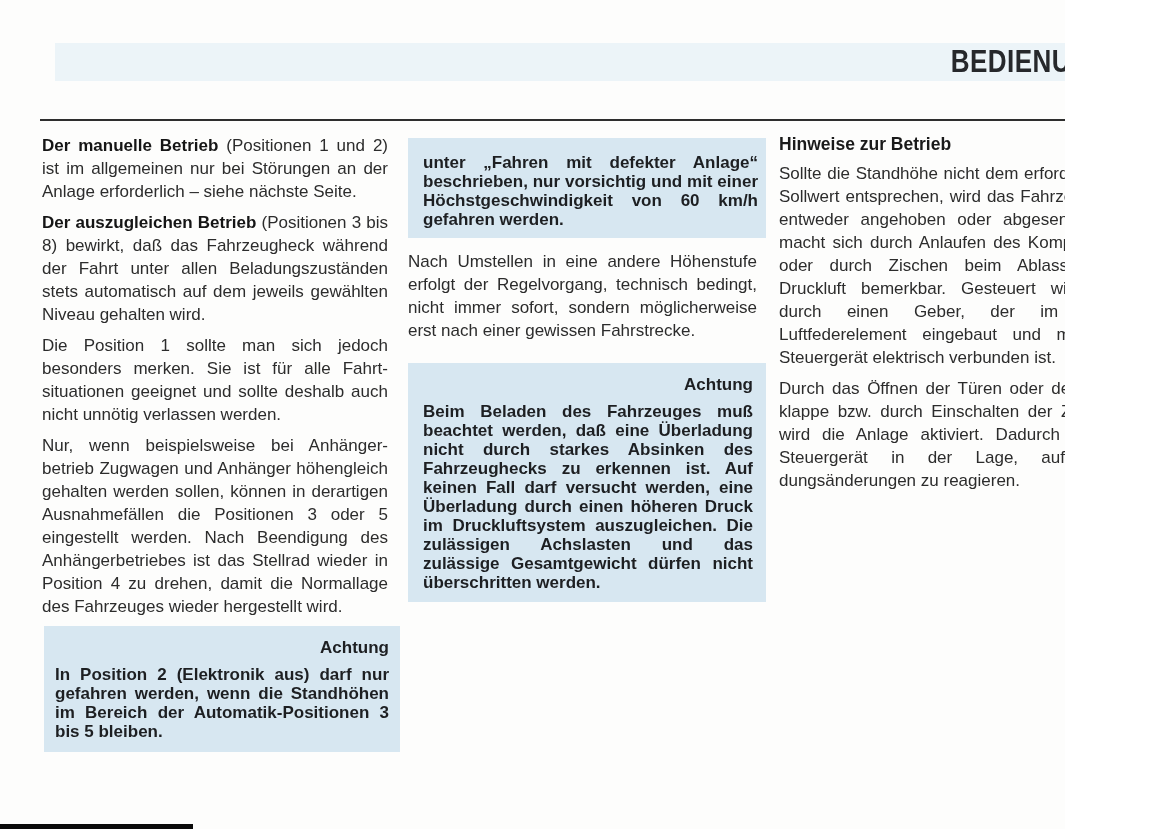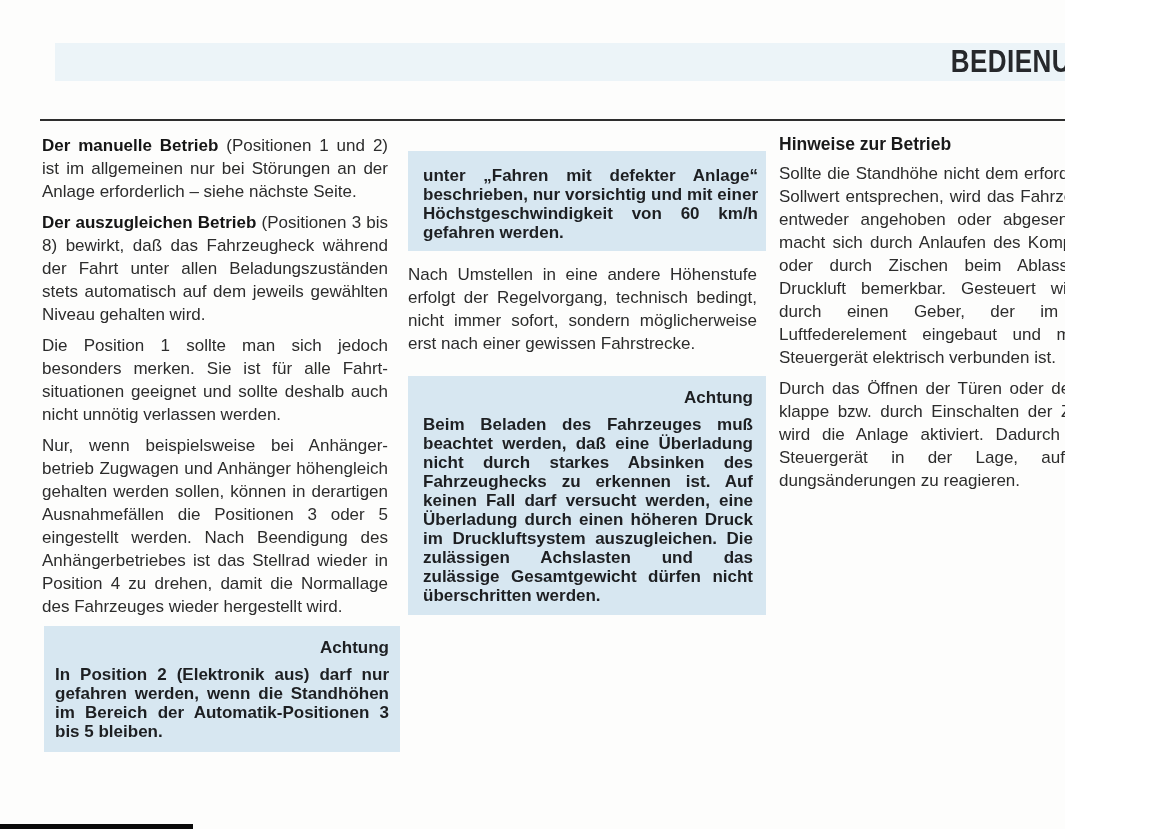--- a/index.html
+++ b/index.html
@@ -69,21 +69,21 @@
     hyphens: manual; -webkit-hyphens: manual;
   }
   .notice p:last-child { margin-bottom: 0; }
   .notice .notice-title { text-align: right; }
 
   .notice-left {
     margin: 3px -12px 0 2px;
     padding: 12px 11px 11px 11px;
   }
   .notice-mid-top {
-    margin: 17px -9px 12px 0;
+    margin: 4px -9px 12px 0;
     padding: 15px 8px 9px 15px;
   }
   .notice-mid {
     margin: 21px -9px 0 0;
     padding: 12px 13px 10px 15px;
   }
 
   
   .page-number {
     position: absolute; left: 1094px; top: 778px;

